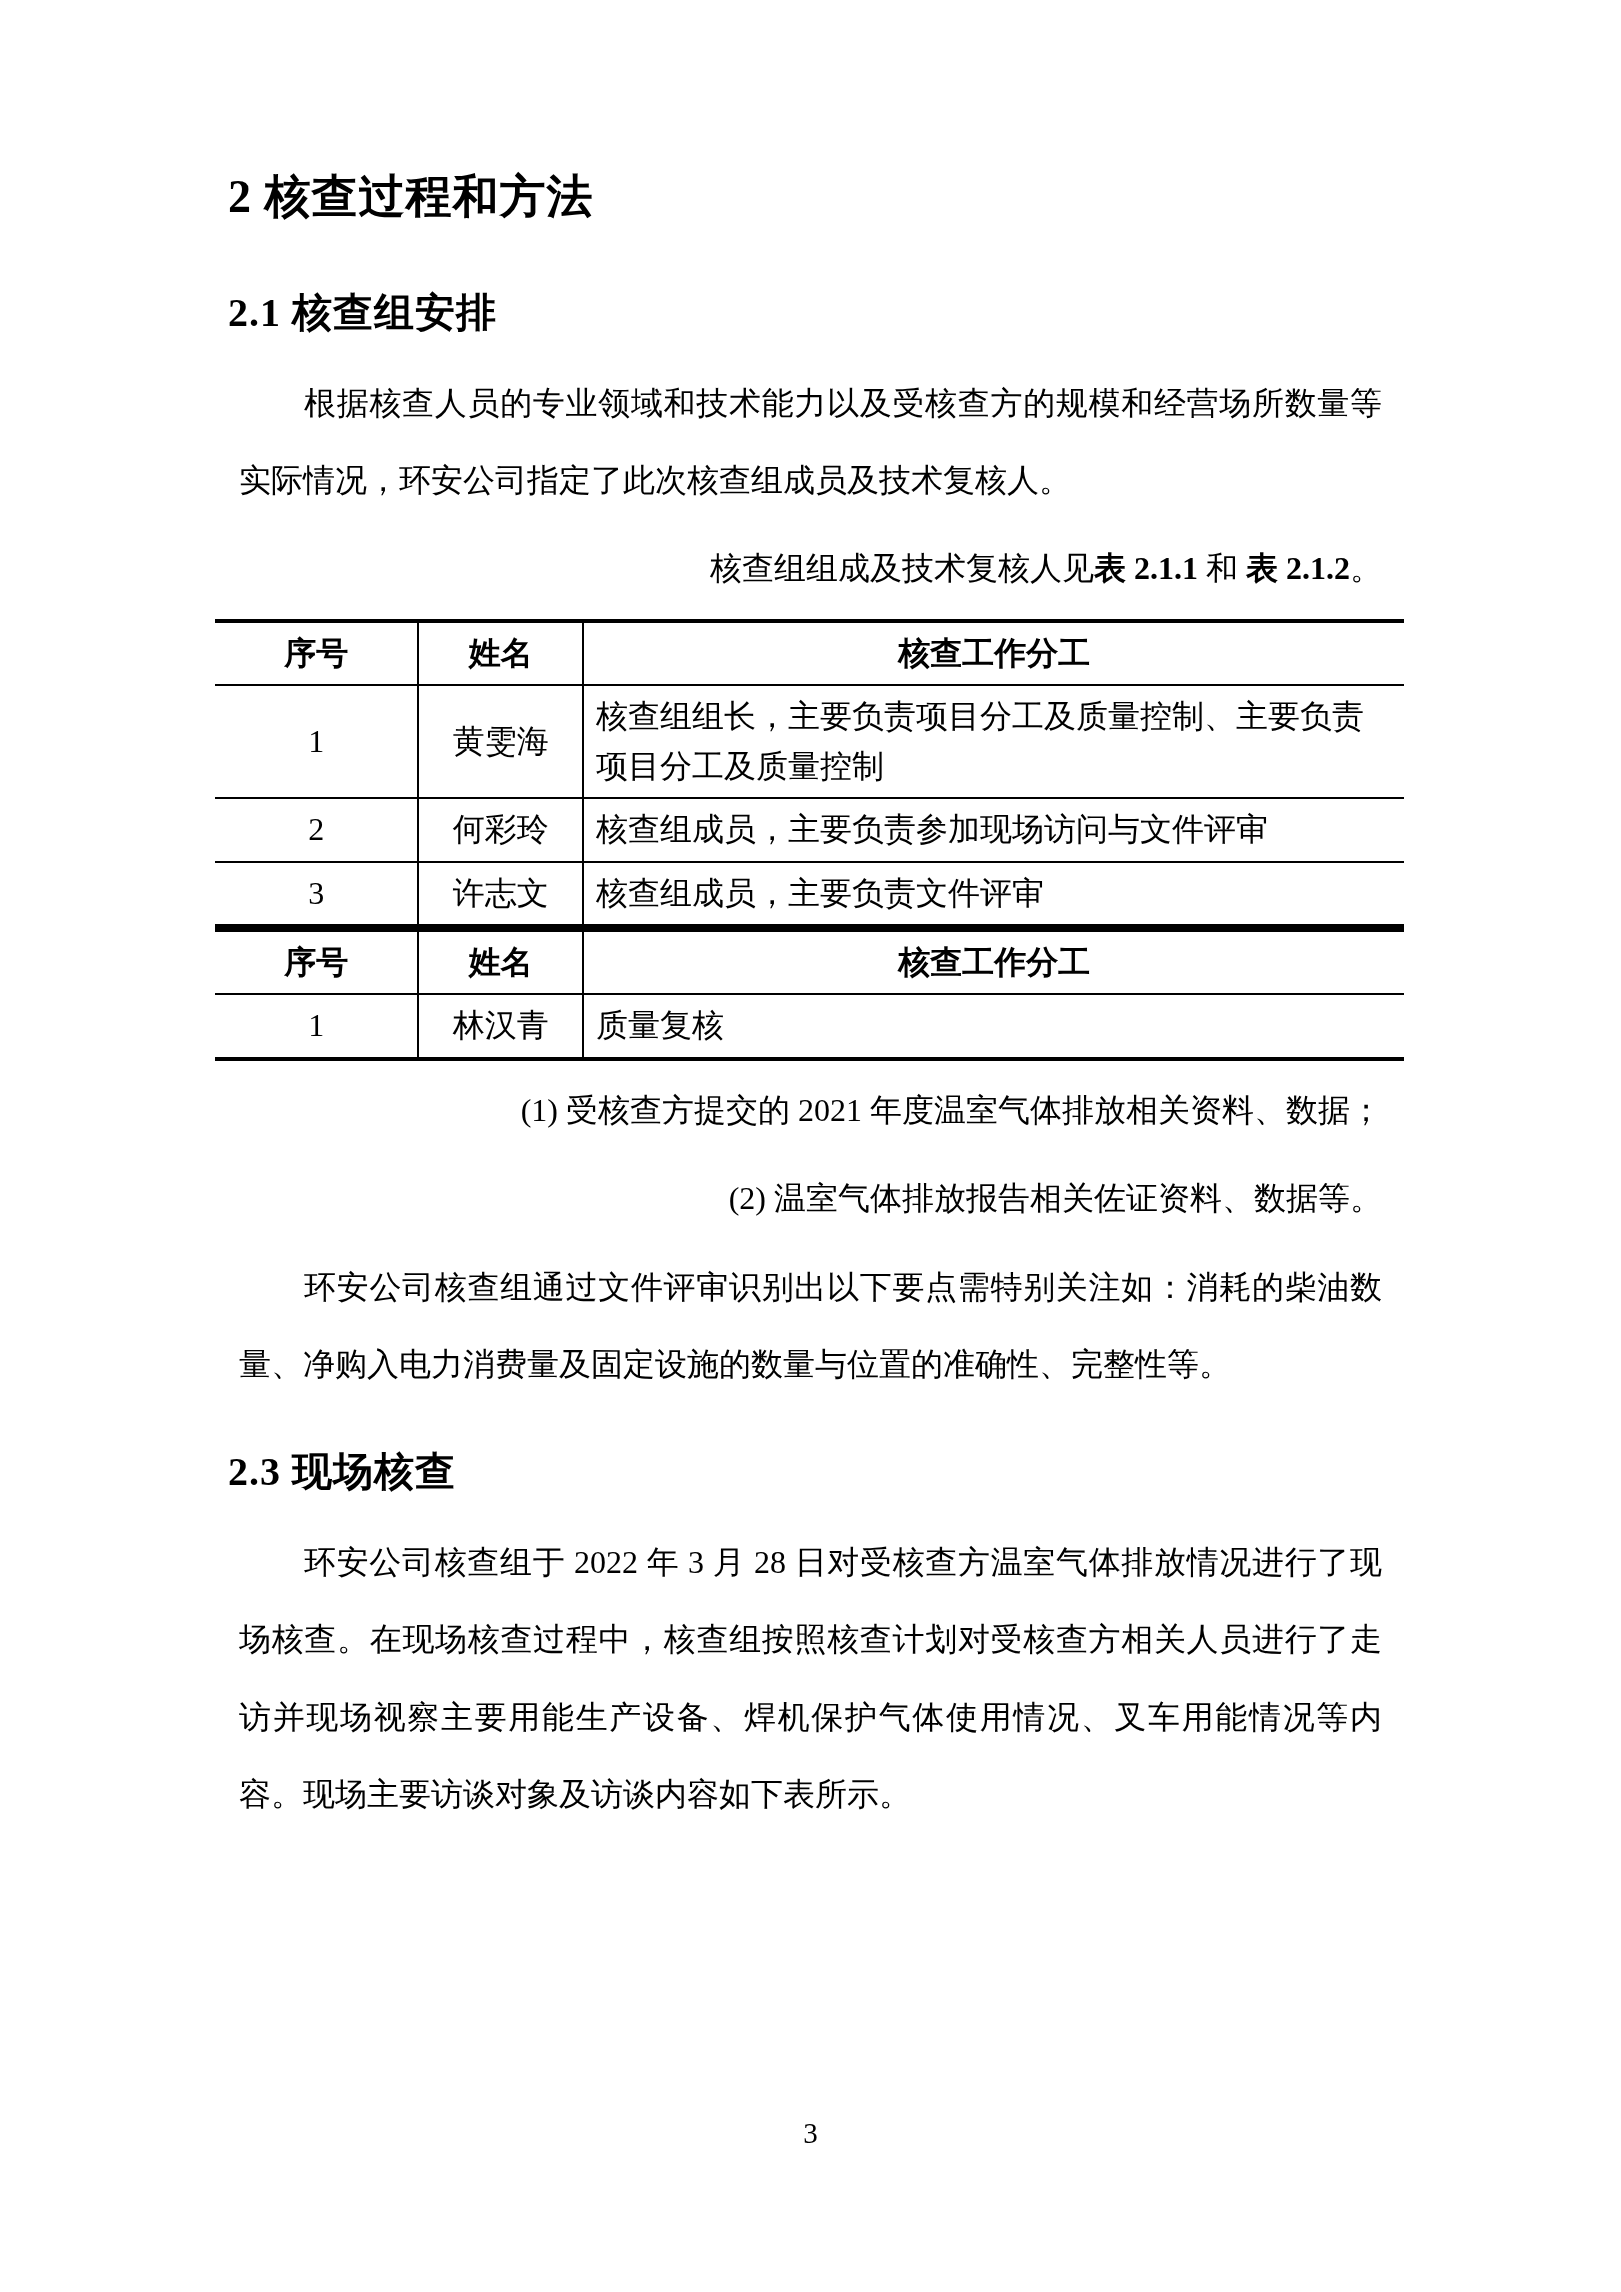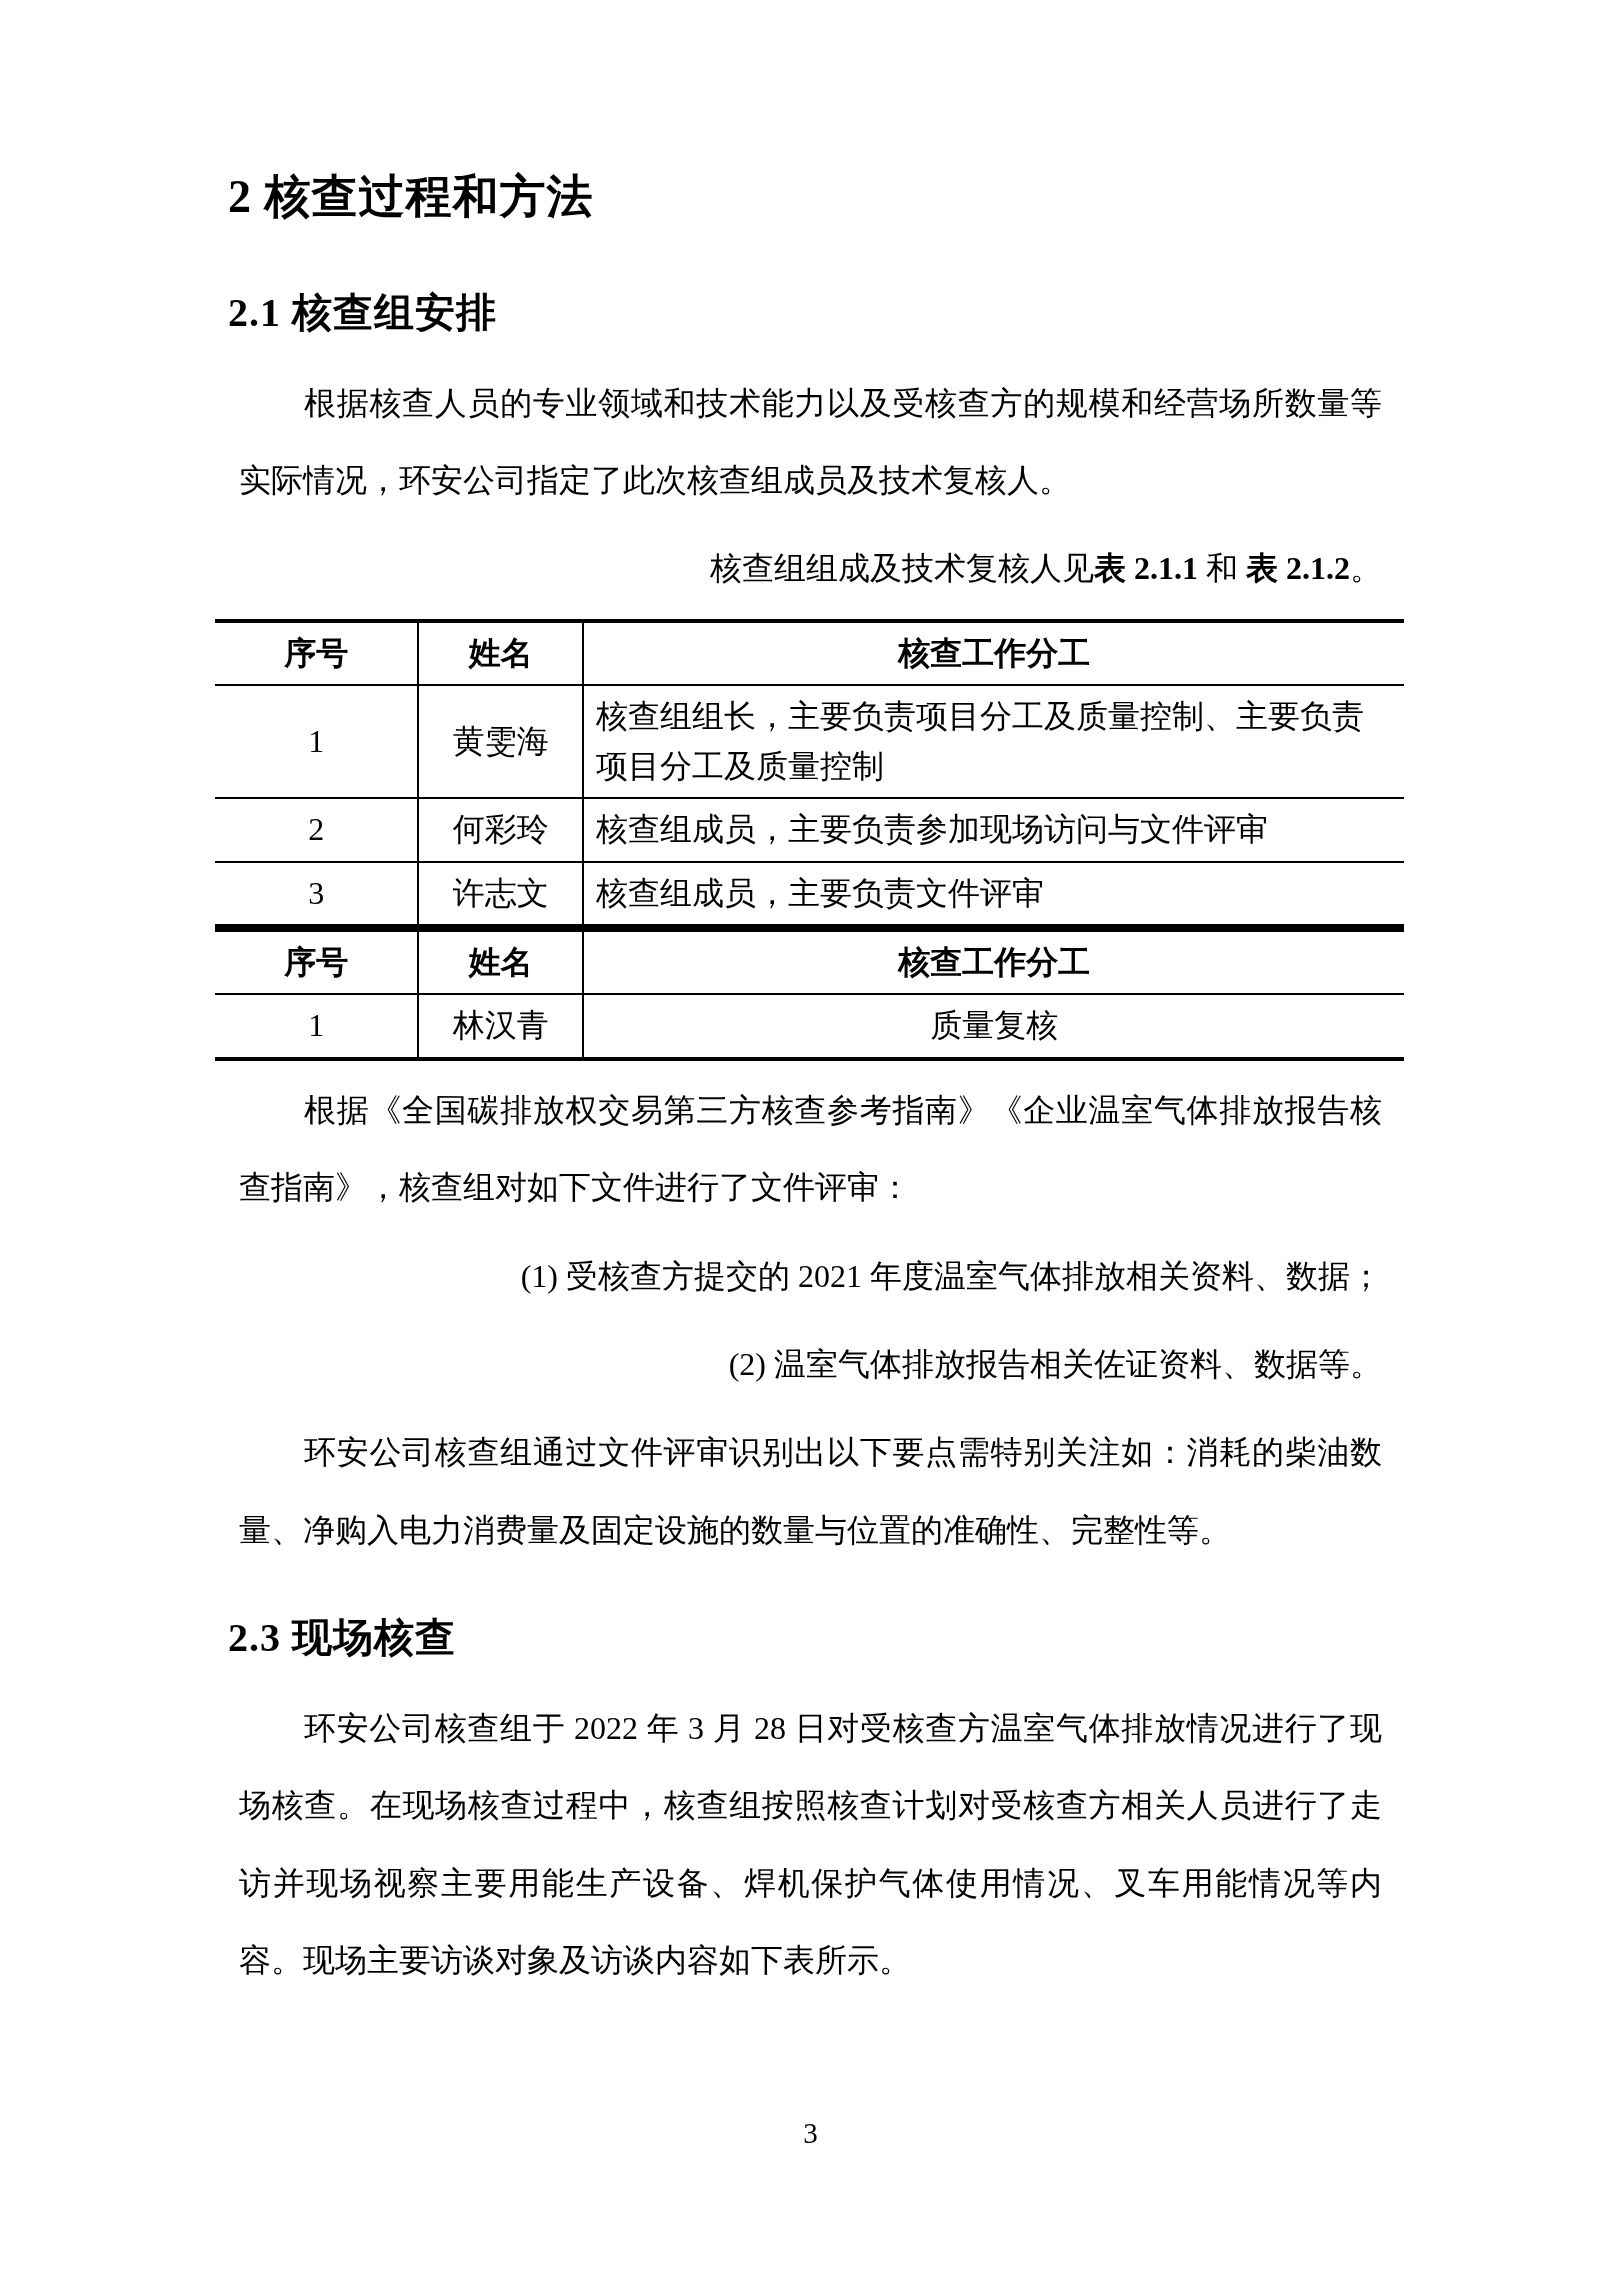--- a/index.html
+++ b/index.html
@@ -55,21 +55,21 @@
     font-weight: normal;
     vertical-align: middle;
   }
   table.doc-table th { font-weight: bold; text-align: center; }
   table.doc-table th:nth-child(1), table.doc-table td:nth-child(1),
   table.doc-table th:nth-child(2), table.doc-table td:nth-child(2) {
     border-right: 2px solid #000;
     text-align: center;
   }
   table.doc-table td:nth-child(3) { text-align: left; }
-  table.doc-table.centered-last td:nth-child(3) { text-align: center; }
+  table.doc-table.centered-last td:nth-child(3) { }
   .footer {
     position: absolute;
     top: 2117px; left: 0;
     width: 100%;
     text-align: center;
     font-size: 29px;
   }
 </style>
 </head>
 <body>
@@ -130,21 +130,20 @@
     </tr>
     <tr>
       <td>1</td>
       <td>林汉青</td>
       <td>质量复核</td>
     </tr>
   </tbody>
     </table>
 
 
-  <p class="para">根据《全国碳排放权交易第三方核查参考指南》《企业温室气体排放报告核查指南》，核查组对如下文件进行了文件评审：</p>
   <p class="para no-justify">(1) 受核查方提交的 2021 年度温室气体排放相关资料、数据；</p>
   <p class="para no-justify">(2) 温室气体排放报告相关佐证资料、数据等。</p>
   <p class="para">环安公司核查组通过文件评审识别出以下要点需特别关注如：消耗的柴油数量、净购入电力消费量及固定设施的数量与位置的准确性、完整性等。</p>
 
   <div class="h2">2.3 现场核查</div>
 
   <p class="para">环安公司核查组于 2022 年 3 月 28 日对受核查方温室气体排放情况进行了现场核查。在现场核查过程中，核查组按照核查计划对受核查方相关人员进行了走访并现场视察主要用能生产设备、焊机保护气体使用情况、叉车用能情况等内容。现场主要访谈对象及访谈内容如下表所示。</p>
 
 </div>
 

